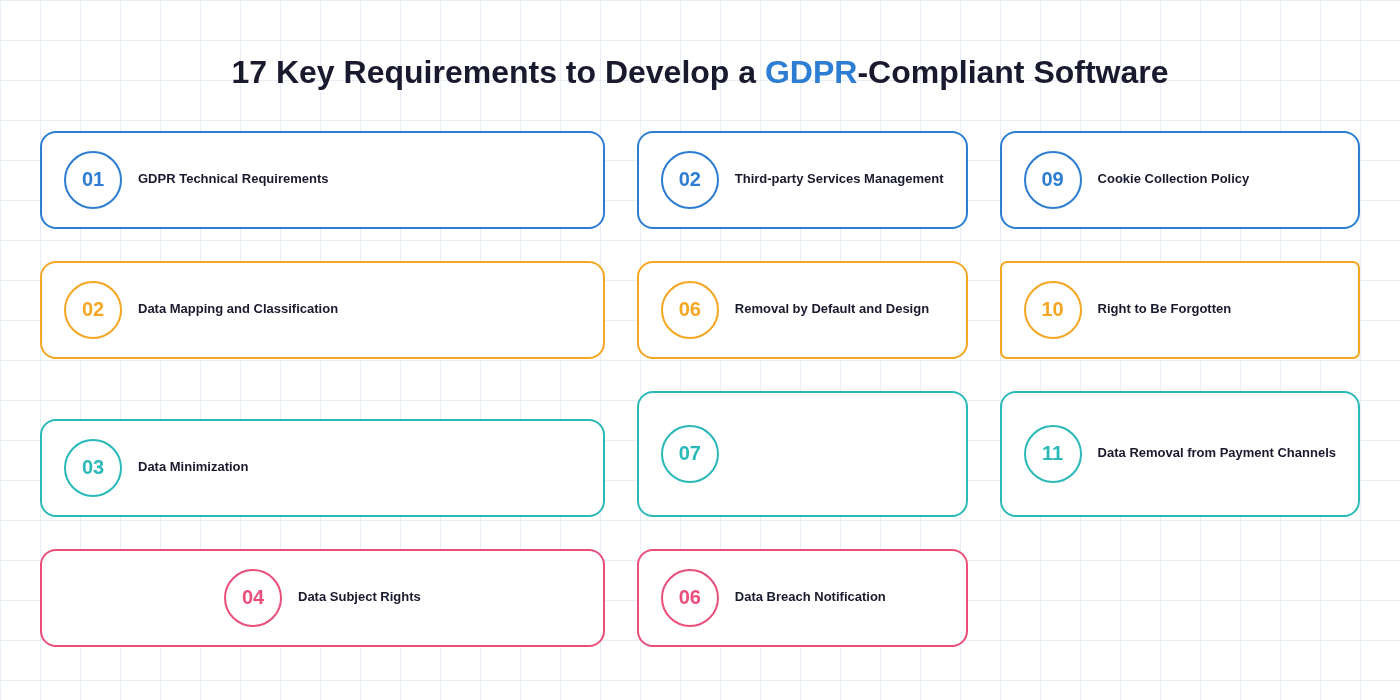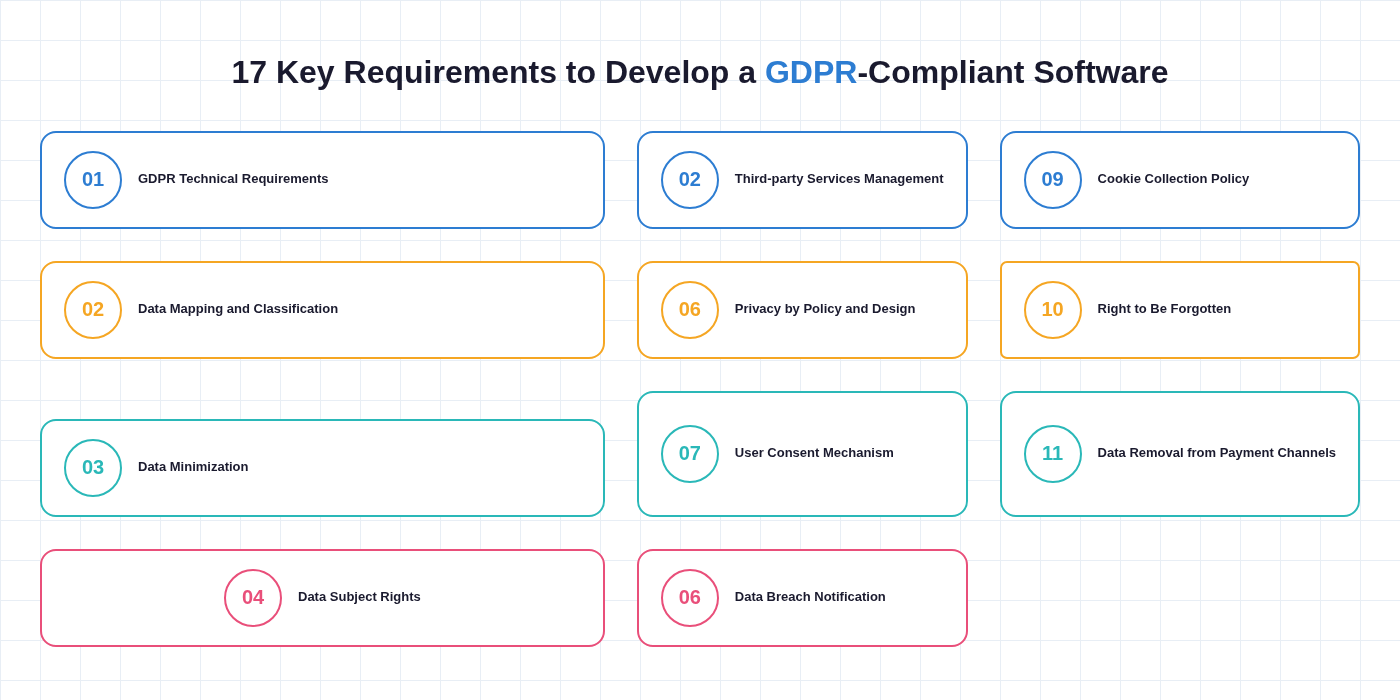--- a/index.html
+++ b/index.html
@@ -104,25 +104,24 @@
     <div class="card pink" style="grid-area: 4 / 1; justify-content: center;">
       <div class="badge pink">04</div>
       <div class="card-label">Data Subject Rights</div>
     </div>
     <div class="card blue" style="grid-area: 1 / 2;">
       <div class="badge blue">02</div>
       <div class="card-label">Third-party Services Management</div>
     </div>
     <div class="card yellow" style="grid-area: 2 / 2;">
       <div class="badge yellow">06</div>
-      <div class="card-label">Privacy by Policy and Design</div>
+      <div class="card-label">Removal by Default and Design</div>
     </div>
     <div class="card teal" style="grid-area: 3 / 2;">
       <div class="badge teal">07</div>
-      <div class="card-label">User Consent Mechanism</div>
     </div>
     <div class="card pink" style="grid-area: 4 / 2;">
       <div class="badge pink">06</div>
       <div class="card-label">Data Breach Notification</div>
     </div>
     <div class="card blue" style="grid-area: 1 / 3;">
       <div class="badge blue">09</div>
       <div class="card-label">Cookie Collection Policy</div>
     </div>
     <div class="card yellow" style="grid-area: 2 / 3; border-radius: 7px;">

